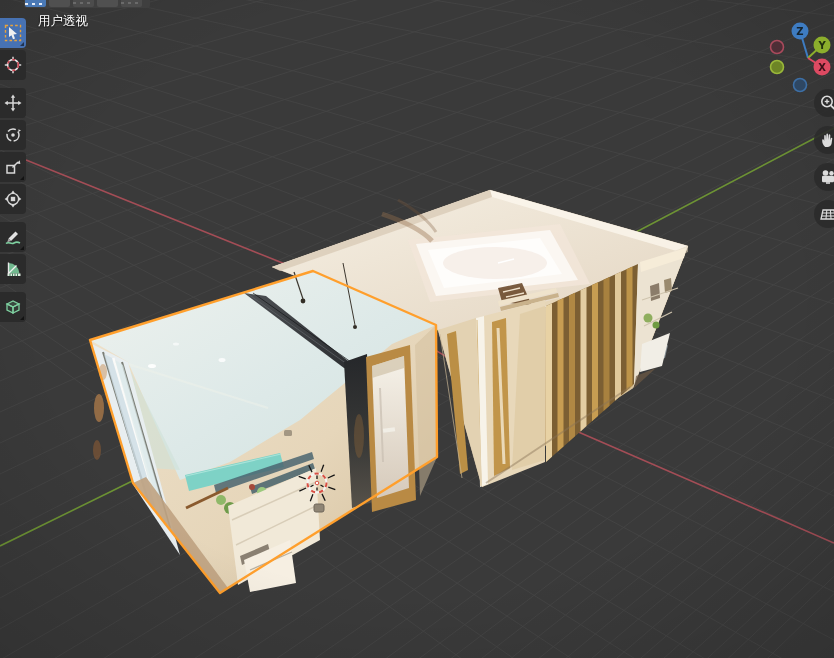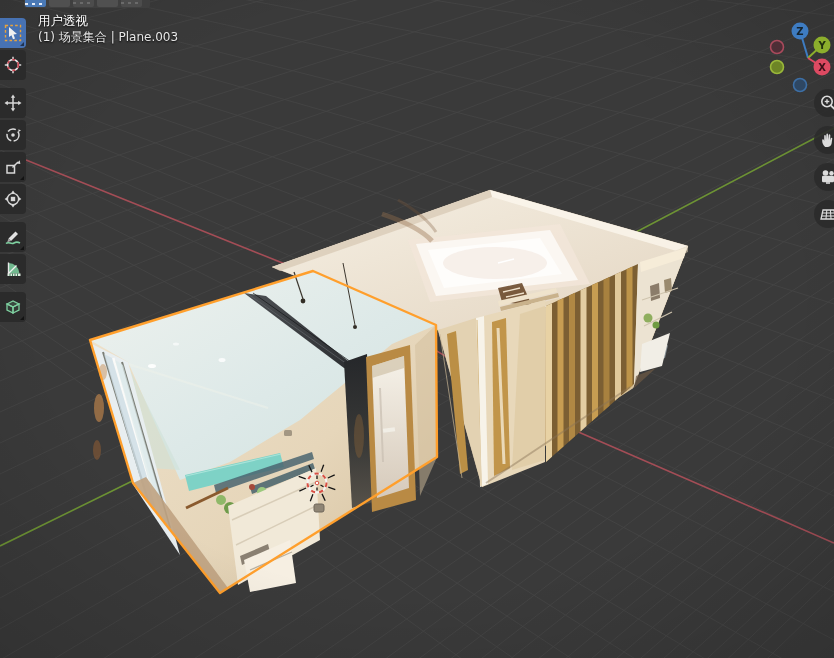--- a/index.html
+++ b/index.html
@@ -309,21 +309,20 @@
   <div class="topbar">
     <div class="mode-btn active"></div>
     <div class="mode-btn"></div>
     <div class="mode-btn dashed"></div>
     <div class="mode-btn"></div>
     <div class="mode-btn dashed"></div>
   </div>
 
   <div class="hud">
     <div class="l1">用户透视</div>
-    <div class="l2">(1) 场景集合 | Plane.003</div>
   </div>
 
   <div class="toolbar">
     <div class="tool active">
       <svg width="18" height="18" viewBox="0 0 18 18">
         <rect x="1.5" y="1.5" width="15" height="15" fill="none" stroke="#e8a33d" stroke-width="1.4" stroke-dasharray="2.6 2.2"></rect>
         <path d="M5,3 L13,10 L9.5,10.5 L11,14.5 L9,15.3 L7.5,11.3 L5,13 Z" fill="#f0f0f0"></path>
       </svg>
       <span class="sub"></span>
     </div>

